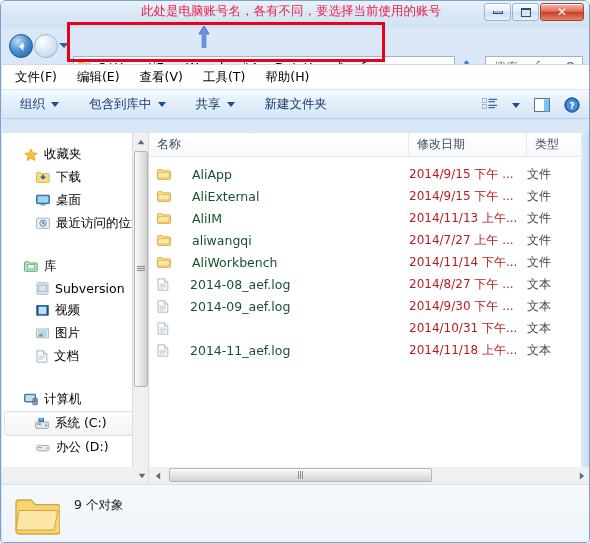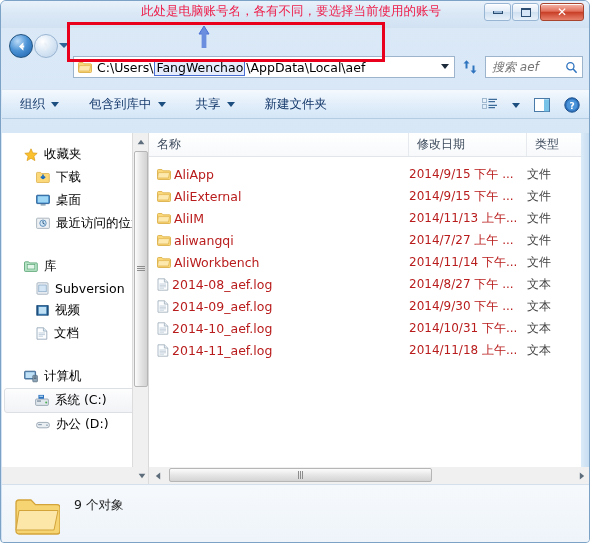--- a/index.html
+++ b/index.html
@@ -232,22 +232,22 @@
     font-family: "DejaVu Sans", sans-serif;
   }
   .colh.c1 { width: 260px; }
   .colh.c2 { width: 118px; }
   .colh.c3 { width: 40px; border-right: none; }
   #filelist { padding-top: 6px; }
   .frow {
     display: flex; align-items: center; height: 22px;
   }
   .fname {
-    width: 260px; display: flex; align-items: center; gap: 3px;
-    padding-left: 8px; font-size: 12.5px; color: #b91c1c;
+    width: 260px; display: flex; align-items: center; gap: 21px;
+    padding-left: 8px; font-size: 12.5px; color: #14532d;
     font-family: "DejaVu Sans", sans-serif;
   }
   .fdate {
     width: 118px; font-size: 12px; color: #b91c1c;
     font-family: "DejaVu Sans", sans-serif;
     white-space: nowrap; overflow: hidden;
   }
   .ftype {
     width: 40px; font-size: 12px; color: #444;
     font-family: "DejaVu Sans", sans-serif;
@@ -380,20 +380,27 @@
       </svg>
     </div>
   </div>
 
   <div id="annotation-box"></div>
   <svg id="annotation-arrow" width="22" height="24" viewBox="0 0 22 24">
     <path d="M11 23 L11 9 L6 9 L11 1 L16 9 L11 9" fill="#6b8ede" stroke="#4a6fd4" stroke-width="1"></path>
     <rect x="8.6" y="8" width="4.8" height="15" fill="#6b8ede"></rect>
   </svg>
 
+  <div id="menubar">
+    <div class="menuitem">文件(F)</div>
+    <div class="menuitem">编辑(E)</div>
+    <div class="menuitem">查看(V)</div>
+    <div class="menuitem">工具(T)</div>
+    <div class="menuitem">帮助(H)</div>
+  </div>
 
   <div id="toolbar">
     <div class="tbitem">
       <span>组织</span>
       <span class="tb-caret"></span>
     </div>
     <div class="tbitem">
       <span>包含到库中</span>
       <span class="tb-caret"></span>
     </div>
@@ -505,20 +512,31 @@
                 <rect x="0.8" y="1.6" width="11.4" height="9.6" fill="#3d7fb5" stroke="#1f4f7d" stroke-width="0.8"></rect>
                 <rect x="2.6" y="3" width="7.8" height="6.8" fill="#bfe0f5"></rect>
                 <rect x="0.8" y="1.6" width="1.4" height="9.6" fill="#1f4f7d"></rect>
                 <rect x="10.8" y="1.6" width="1.4" height="9.6" fill="#1f4f7d"></rect>
               </svg>
             </span>
             <span>视频</span>
           </div>
           <div class="nav-child">
             <span class="ico">
+              <svg width="13" height="13" viewBox="0 0 13 13">
+                <rect x="0.7" y="2" width="11.6" height="8.8" fill="#ffffff" stroke="#8ba0b3" stroke-width="0.8"></rect>
+                <rect x="1.7" y="3" width="9.6" height="6.8" fill="#aed9f2"></rect>
+                <circle cx="4.2" cy="5.2" r="1" fill="#fce18a"></circle>
+                <path d="M1.9 9.6 L5 5.9 L7.6 9.6 Z" fill="#6ab04c"></path>
+              </svg>
+            </span>
+            <span>图片</span>
+          </div>
+          <div class="nav-child">
+            <span class="ico">
               <svg width="12" height="13" viewBox="0 0 12 13">
                 <path d="M1 0.8 h6.4 l3.4 3.3 v8.1 h-9.8 z" fill="#fbfdff" stroke="#8ba0b3" stroke-width="0.8"></path>
                 <path d="M7.4 0.8 v3.3 h3.4" fill="#dde8f2" stroke="#8ba0b3" stroke-width="0.7"></path>
                 <line x1="2.6" y1="6" x2="9" y2="6" stroke="#a9bccd" stroke-width="0.7"></line>
                 <line x1="2.6" y1="7.6" x2="9" y2="7.6" stroke="#a9bccd" stroke-width="0.7"></line>
                 <line x1="2.6" y1="9.2" x2="7" y2="9.2" stroke="#a9bccd" stroke-width="0.7"></line>
               </svg>
             </span>
             <span>文档</span>
           </div>
@@ -706,21 +724,20 @@
             <span class="ico">
               <svg width="12" height="13" viewBox="0 0 12 13">
                   <path d="M1 0.8 h6.4 l3.4 3.3 v8.1 h-9.8 z" fill="#fbfdff" stroke="#9aa9b6" stroke-width="0.8"></path>
                   <path d="M7.4 0.8 v3.3 h3.4" fill="#e3ebf2" stroke="#9aa9b6" stroke-width="0.7"></path>
                   <line x1="2.5" y1="6" x2="9" y2="6" stroke="#b4c3d0" stroke-width="0.7"></line>
                   <line x1="2.5" y1="7.4" x2="9" y2="7.4" stroke="#b4c3d0" stroke-width="0.7"></line>
                   <line x1="2.5" y1="8.8" x2="9" y2="8.8" stroke="#b4c3d0" stroke-width="0.7"></line>
                   <line x1="2.5" y1="10.2" x2="7" y2="10.2" stroke="#b4c3d0" stroke-width="0.7"></line>
                 </svg>
             </span>
-            <span>2014-10_aef.log</span>
           </div>
           <div class="fdate">2014/10/31 下午...</div>
           <div class="ftype">文本</div>
         </div>
 
         <div class="frow">
           <div class="fname">
             <span class="ico">
               <svg width="12" height="13" viewBox="0 0 12 13">
                   <path d="M1 0.8 h6.4 l3.4 3.3 v8.1 h-9.8 z" fill="#fbfdff" stroke="#9aa9b6" stroke-width="0.8"></path>

